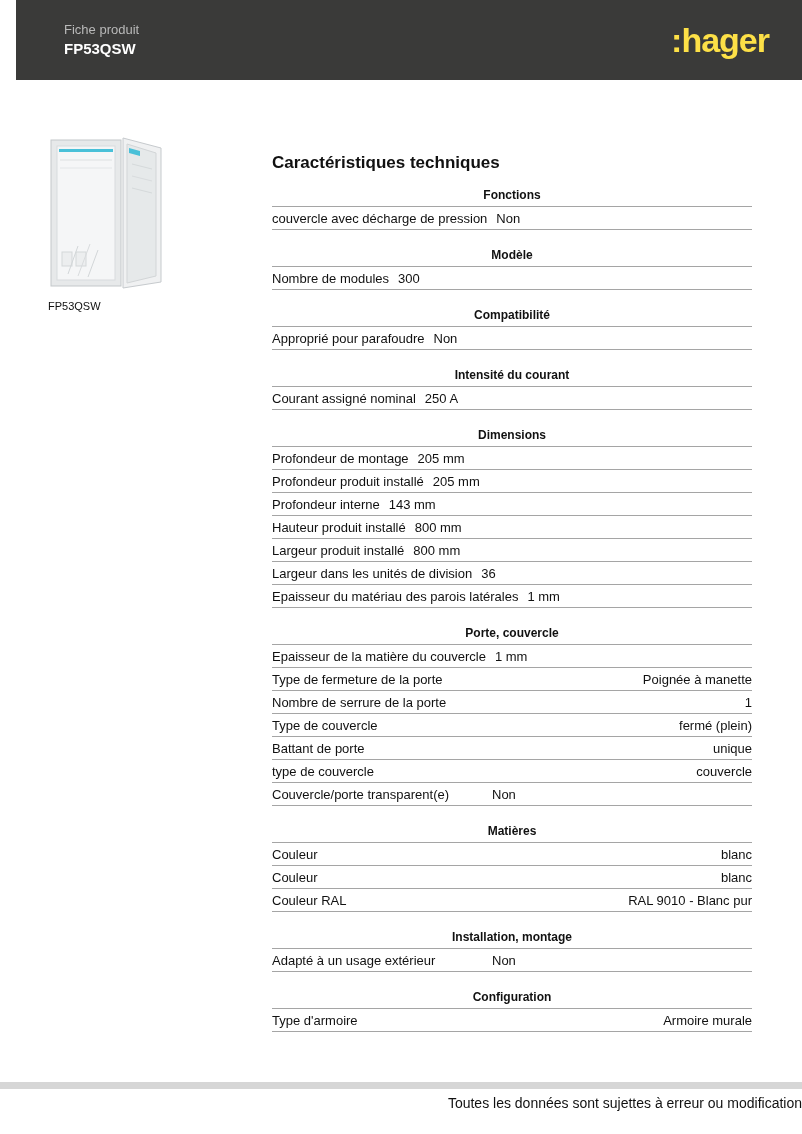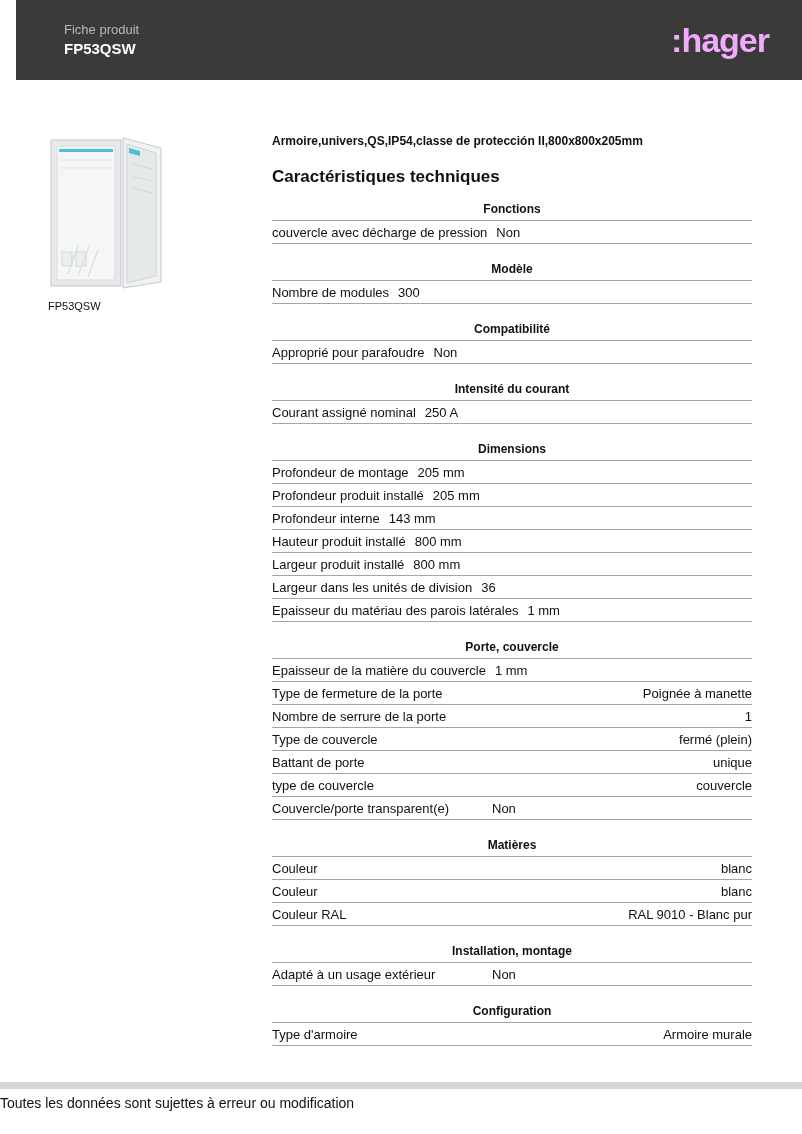--- a/index.html
+++ b/index.html
@@ -11,21 +11,21 @@
 
   
   .topbar {
     position:absolute; top:0; left:16px; width:802px; height:80px;
     background:#3a3a39; box-sizing:border-box;
     display:flex; justify-content:space-between; align-items:center;
     padding:0 49px 0 48px;
   }
   .doc-type { color:#b9b9b9; font-size:13px; line-height:16px; }
   .product-code { color:#ffffff; font-size:15px; font-weight:bold; line-height:18px; margin-top:2px; }
-  .logo { color:#f0abfc; font-size:34px; font-weight:bold; letter-spacing:-1px; }
+  .logo { color:#fde047; font-size:34px; font-weight:bold; letter-spacing:-1px; }
 
   
   .content { position:absolute; top:134px; left:48px; width:704px; display:flex; }
   .left-col { width:224px; }
   .product-image { width:118px; height:158px; }
   .image-caption { font-size:11px; margin-top:8px; color:#111; }
 
   .right-col { width:480px; }
   .product-title { font-size:12px; font-weight:bold; margin:0; line-height:14px; }
   .tech-heading { font-size:17px; font-weight:bold; margin:22px 0 0 0; line-height:14px; }
@@ -42,21 +42,21 @@
   .row .label { white-space:nowrap; }
   .row .value { white-space:nowrap; }
   .row.inline .value { margin-left:9px; }
   .row.right  .value { margin-left:auto; }
   .row.middle .value { position:absolute; left:220px; }
 
   
   .footer-bar { position:absolute; top:1082px; left:0; width:802px; height:7px; background:#d6d6d6; }
   .footer-text {
     position:absolute; top:1095px; left:0; width:802px;
-    text-align:left; font-size:14px; color:#111;
+    text-align:right; font-size:14px; color:#111;
   }
 </style>
 </head>
 <body>
 
 <div class="page">
 
   <header class="topbar">
     <div class="head-left">
       <div class="doc-type">Fiche produit</div>
@@ -89,21 +89,20 @@
           <polygon points="81,14 92,17 92,22 81,19" fill="#49c0d8"></polygon>
           <line x1="84" y1="30" x2="104" y2="35" stroke="#d5d9db" stroke-width="1"></line>
           <line x1="84" y1="42" x2="104" y2="47" stroke="#d9dcde" stroke-width="1"></line>
           <line x1="84" y1="54" x2="104" y2="59" stroke="#d5d9db" stroke-width="1"></line>
         </svg>
       </div>
       <div class="image-caption">FP53QSW</div>
     </aside>
 
     <section class="right-col">
-      <h1 class="product-title">Armoire,univers,QS,IP54,classe de protección II,800x800x205mm</h1>
       <h2 class="tech-heading">Caractéristiques techniques</h2>
       <div class="sections">
   <div class="section">
     <div class="section-title">Fonctions</div>
     <div class="section-rows">
   <div class="row inline">
     <span class="label">couvercle avec décharge de pression</span>
     <span class="value">Non</span>
   </div>
 </div>

